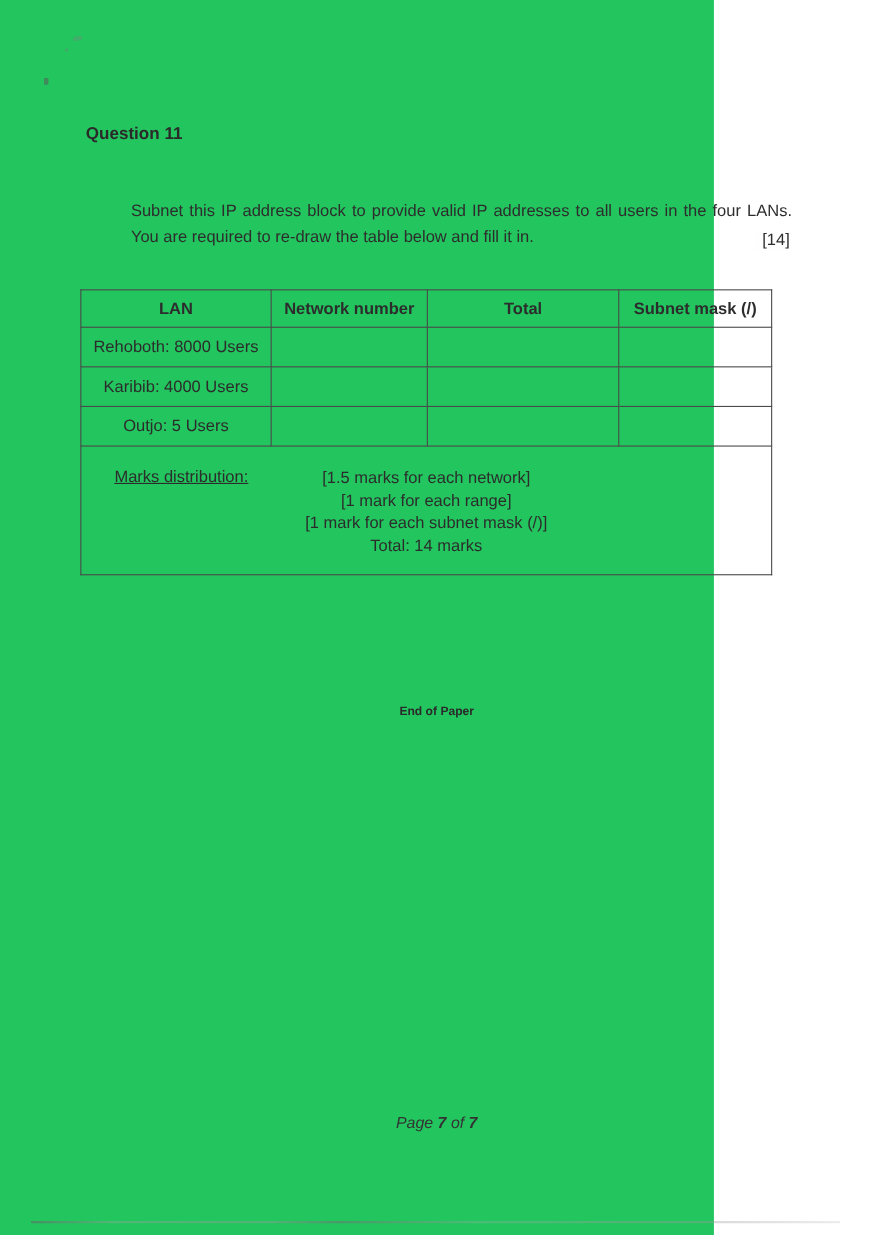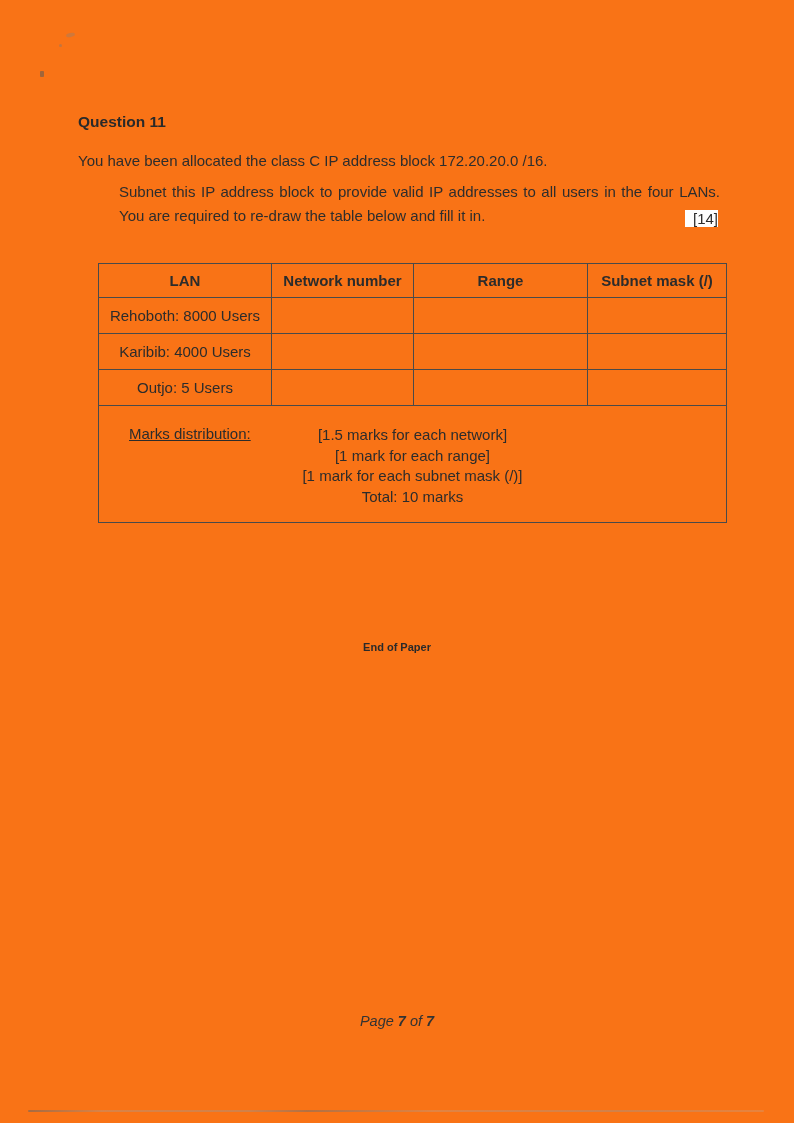--- a/index.html
+++ b/index.html
@@ -5,22 +5,22 @@
   * { margin: 0; padding: 0; box-sizing: border-box; }
   html, body {
     width: 794px; height: 1123px;
     background: #ffffff;
     font-family: "Liberation Sans", "DejaVu Sans", sans-serif;
     color: #2d2d2d;
     overflow: hidden;
   }
   .page {
     position: relative;
-    width: 794px; height: 1123px;
-    background: #f97316;
+    width: 649px; height: 1123px;
+    background: #22c55e;
   }
   .question-heading {
     position: absolute;
     left: 78px; top: 113px;
     font-size: 15.5px;
     font-weight: bold;
     color: #2a2a2a;
   }
   .para1 {
     position: absolute;
@@ -48,21 +48,21 @@
     position: absolute;
     right: 2px; bottom: 1px;
     font-size: 15px;
     color: #2d2d2d;
     background: #fefefe;
     padding-left: 8px;
     margin-top: 45px;
   }
   .subnet-table {
     position: absolute;
-    left: 98px; top: 263px;
+    left: 73px; top: 263px;
     border-collapse: collapse;
     table-layout: fixed;
     width: 628px;
   }
   .subnet-table th, .subnet-table td {
     border: 1.5px solid #4a4a4a;
     font-size: 15px;
     text-align: center;
     vertical-align: middle;
     color: #2c2c2c;
@@ -156,39 +156,38 @@
 <body>
 
 <div class="page">
 
   <span class="scan-speck-1"></span>
   <span class="scan-speck-2"></span>
   <span class="scan-speck-3"></span>
 
   <div class="question-heading">Question 11</div>
 
-  <div class="para1">You have been allocated the class C IP address block 172.20.20.0 /16.</div>
 
   <div class="para2-wrap">
     <div class="para2">Subnet this IP address block to provide valid IP addresses to all users in the four LANs. You are required to re-draw the table below and fill it in.</div>
     <span class="marks-badge">[14]</span>
   </div>
 
   <table class="subnet-table">
     <colgroup>
       <col class="col-lan">
         <col class="col-net">
         <col class="col-range">
         <col class="col-mask">
     </colgroup>
     <thead>
       <tr>
         <th>LAN</th>
         <th>Network number</th>
-        <th>Range</th>
+        <th>Total</th>
         <th>Subnet mask (/)</th>
       </tr>
     </thead>
     <tbody>
       <tr>
         <td class="data-row-cell">Rehoboth: 8000 Users</td>
         <td class="data-row-cell"></td>
         <td class="data-row-cell"></td>
         <td class="data-row-cell"></td>
       </tr>
@@ -206,21 +205,21 @@
       </tr>
     </tbody>
     <tfoot>
       <tr>
         <td class="marks-cell" colspan="4">
           <span class="marks-label">Marks distribution:</span>
           <div class="marks-lines">
             <div>[1.5 marks for each network]</div>
             <div>[1 mark for each range]</div>
             <div>[1 mark for each subnet mask (/)]</div>
-            <div>Total: 10 marks</div>
+            <div>Total: 14 marks</div>
           </div>
         </td>
       </tr>
     </tfoot>
   </table>
 
   <div class="end-of-paper">End of Paper</div>
 
   <div class="footer">
     <span>Page</span><span class="sep"></span><span class="bold">7</span><span class="sep"></span><span>of</span><span class="sep"></span><span class="bold">7</span>

